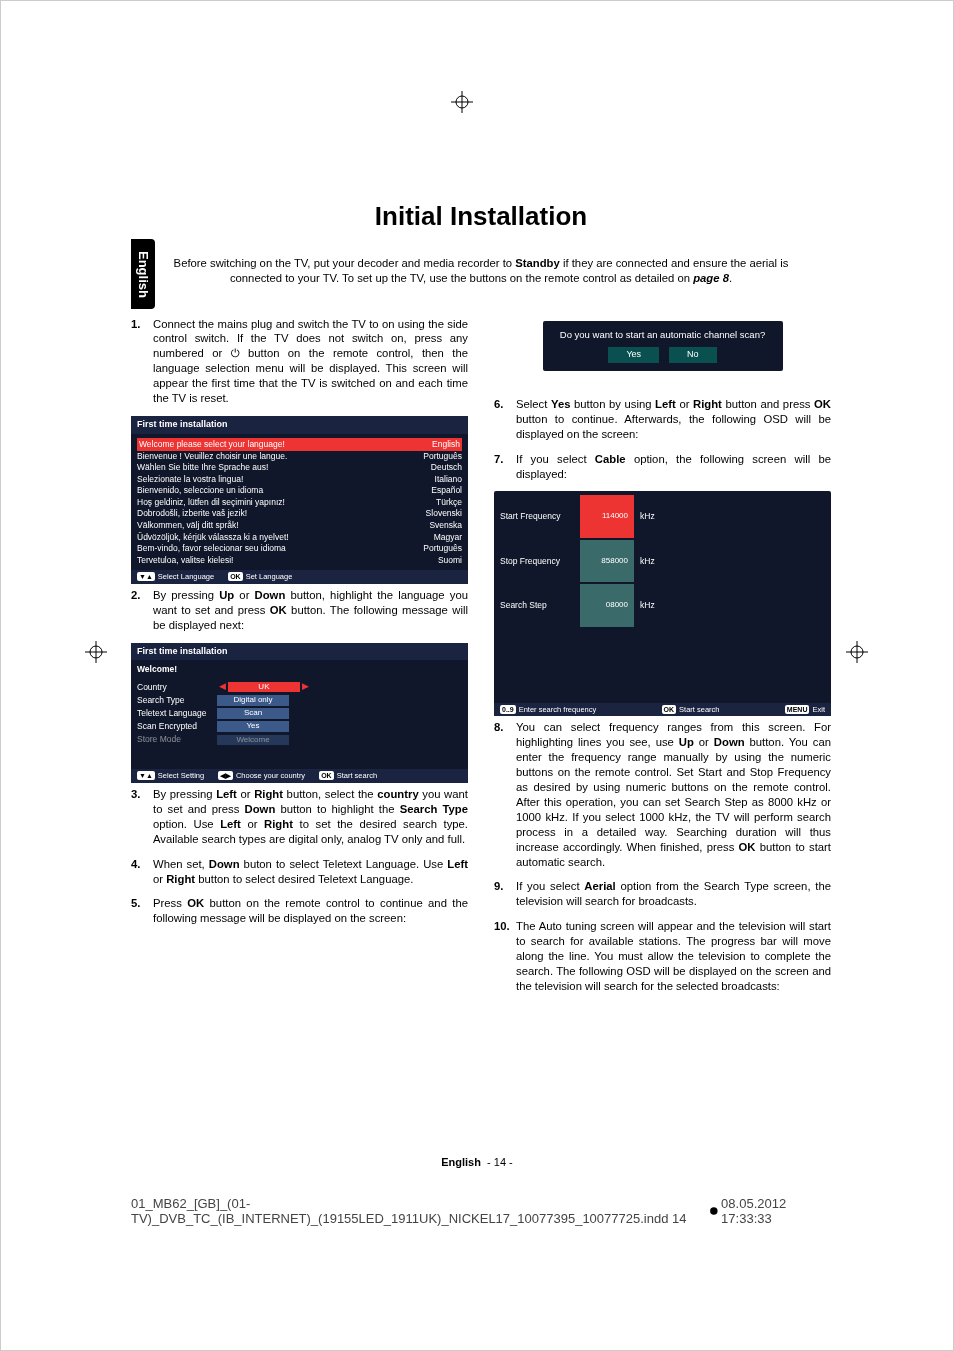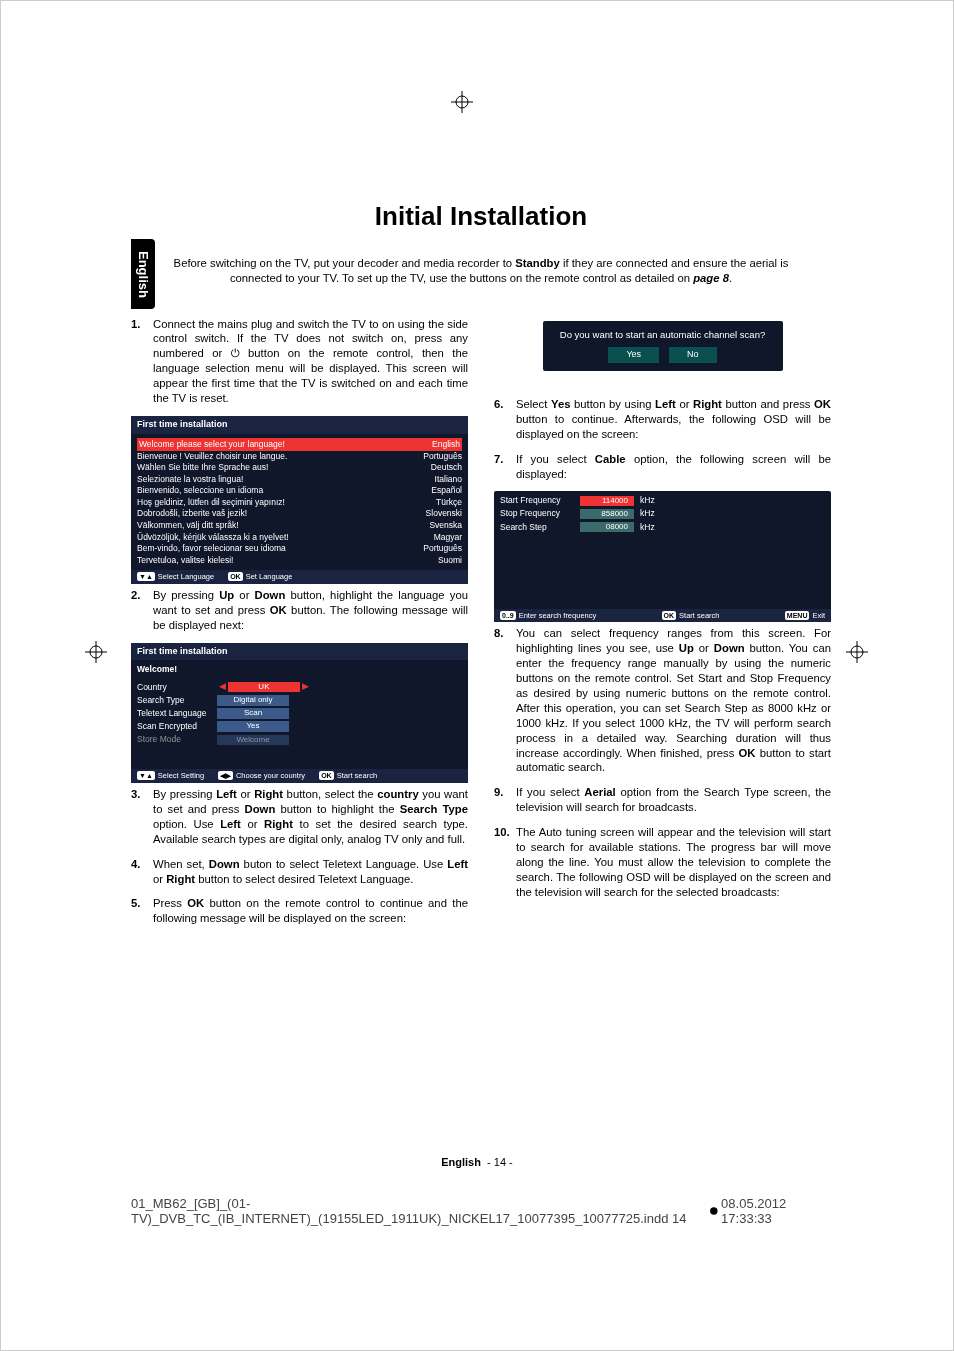--- a/index.html
+++ b/index.html
@@ -34,21 +34,21 @@
 .kv .arrows{color:#e33;font-size:9px;padding:0 2px}
 .dialog{background:#10172a;color:#fff;width:220px;margin:4px auto 26px;text-align:center;padding:8px 10px;font-size:9.5px;border-radius:2px}
 .dialog .btns{display:flex;justify-content:center;gap:10px;margin-top:6px}
 .dialog .btn{background:#0a5050;padding:2px 18px;font-size:9px}
 .dialog2{background:#10172a;color:#fff;width:220px;margin:4px auto 10px;padding:8px;text-align:center;font-size:10px;border-radius:2px}
 .dialog2 .btns{display:flex;justify-content:center;gap:10px;margin-top:8px}
 .dialog2 .btn{background:#0a5050;padding:2px 16px;font-size:10px}
 .dialog2 .btn.sel{background:#e33}
 .freqrow{display:flex;align-items:center;margin-bottom:2px}
 .freqrow .k{width:80px}
-.freqrow .v{background:#3a6a6a;padding:0 6px;min-width:42px;text-align:right;font-size:8px}
+.freqrow .v{background:#3a6a6a;padding:16px 6px;min-width:42px;text-align:right;font-size:8px}
 .freqrow .v.sel{background:#e33}
 .freqrow .u{margin-left:6px}
 .osd-f2{background:#1a2340;display:flex;justify-content:space-between;padding:2px 6px;font-size:7.5px;align-items:center}
 .footer{position:absolute;left:0;right:0;top:1155px;text-align:center;font-size:11px}
 .footer b{font-weight:bold}
 .printmark{position:absolute;left:130px;right:130px;top:1195px;display:flex;font-size:13px;color:#444;align-items:center}
 .pm-mid{width:16px;height:16px}
 b{font-weight:bold}
 </style>
 </head>

